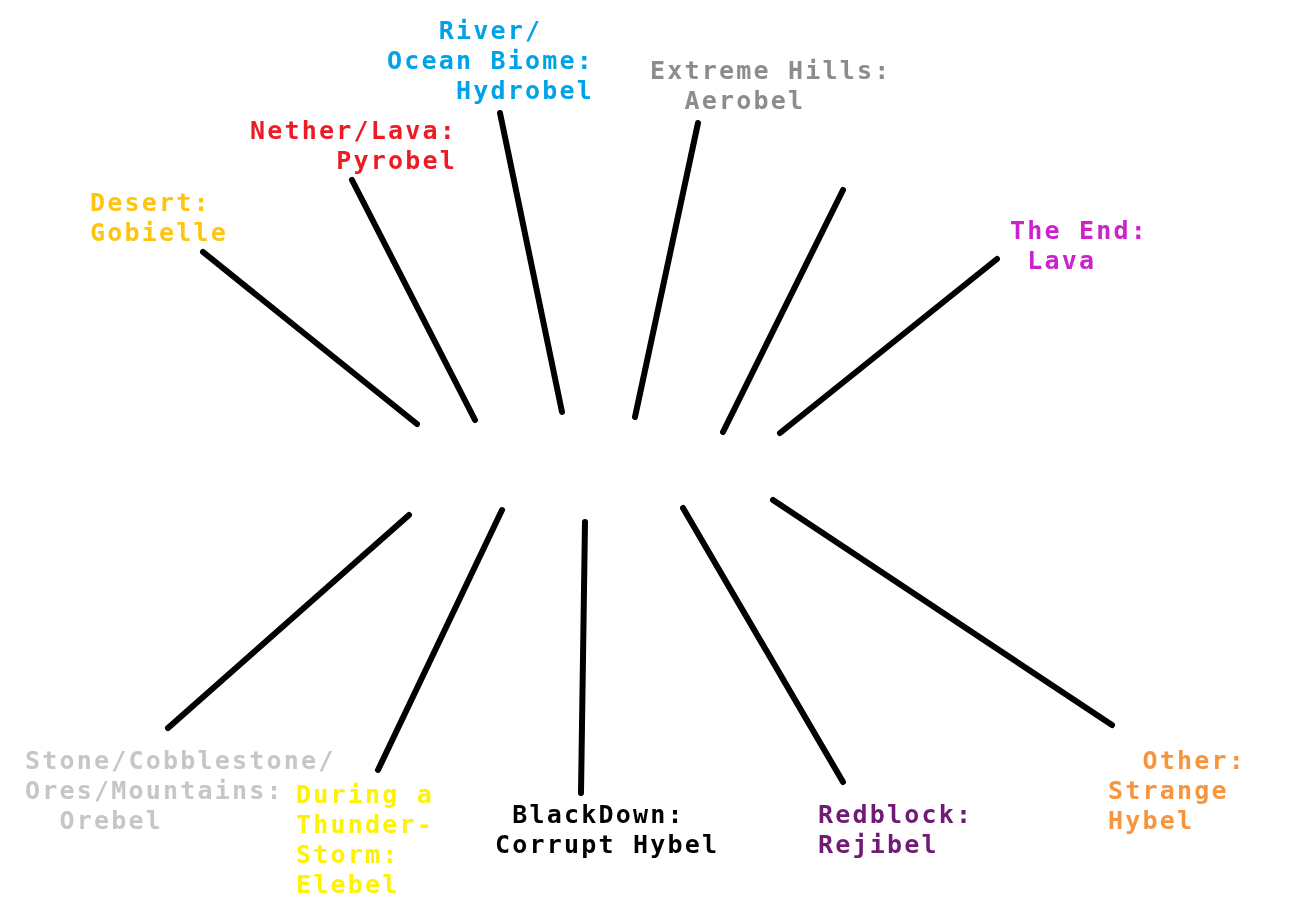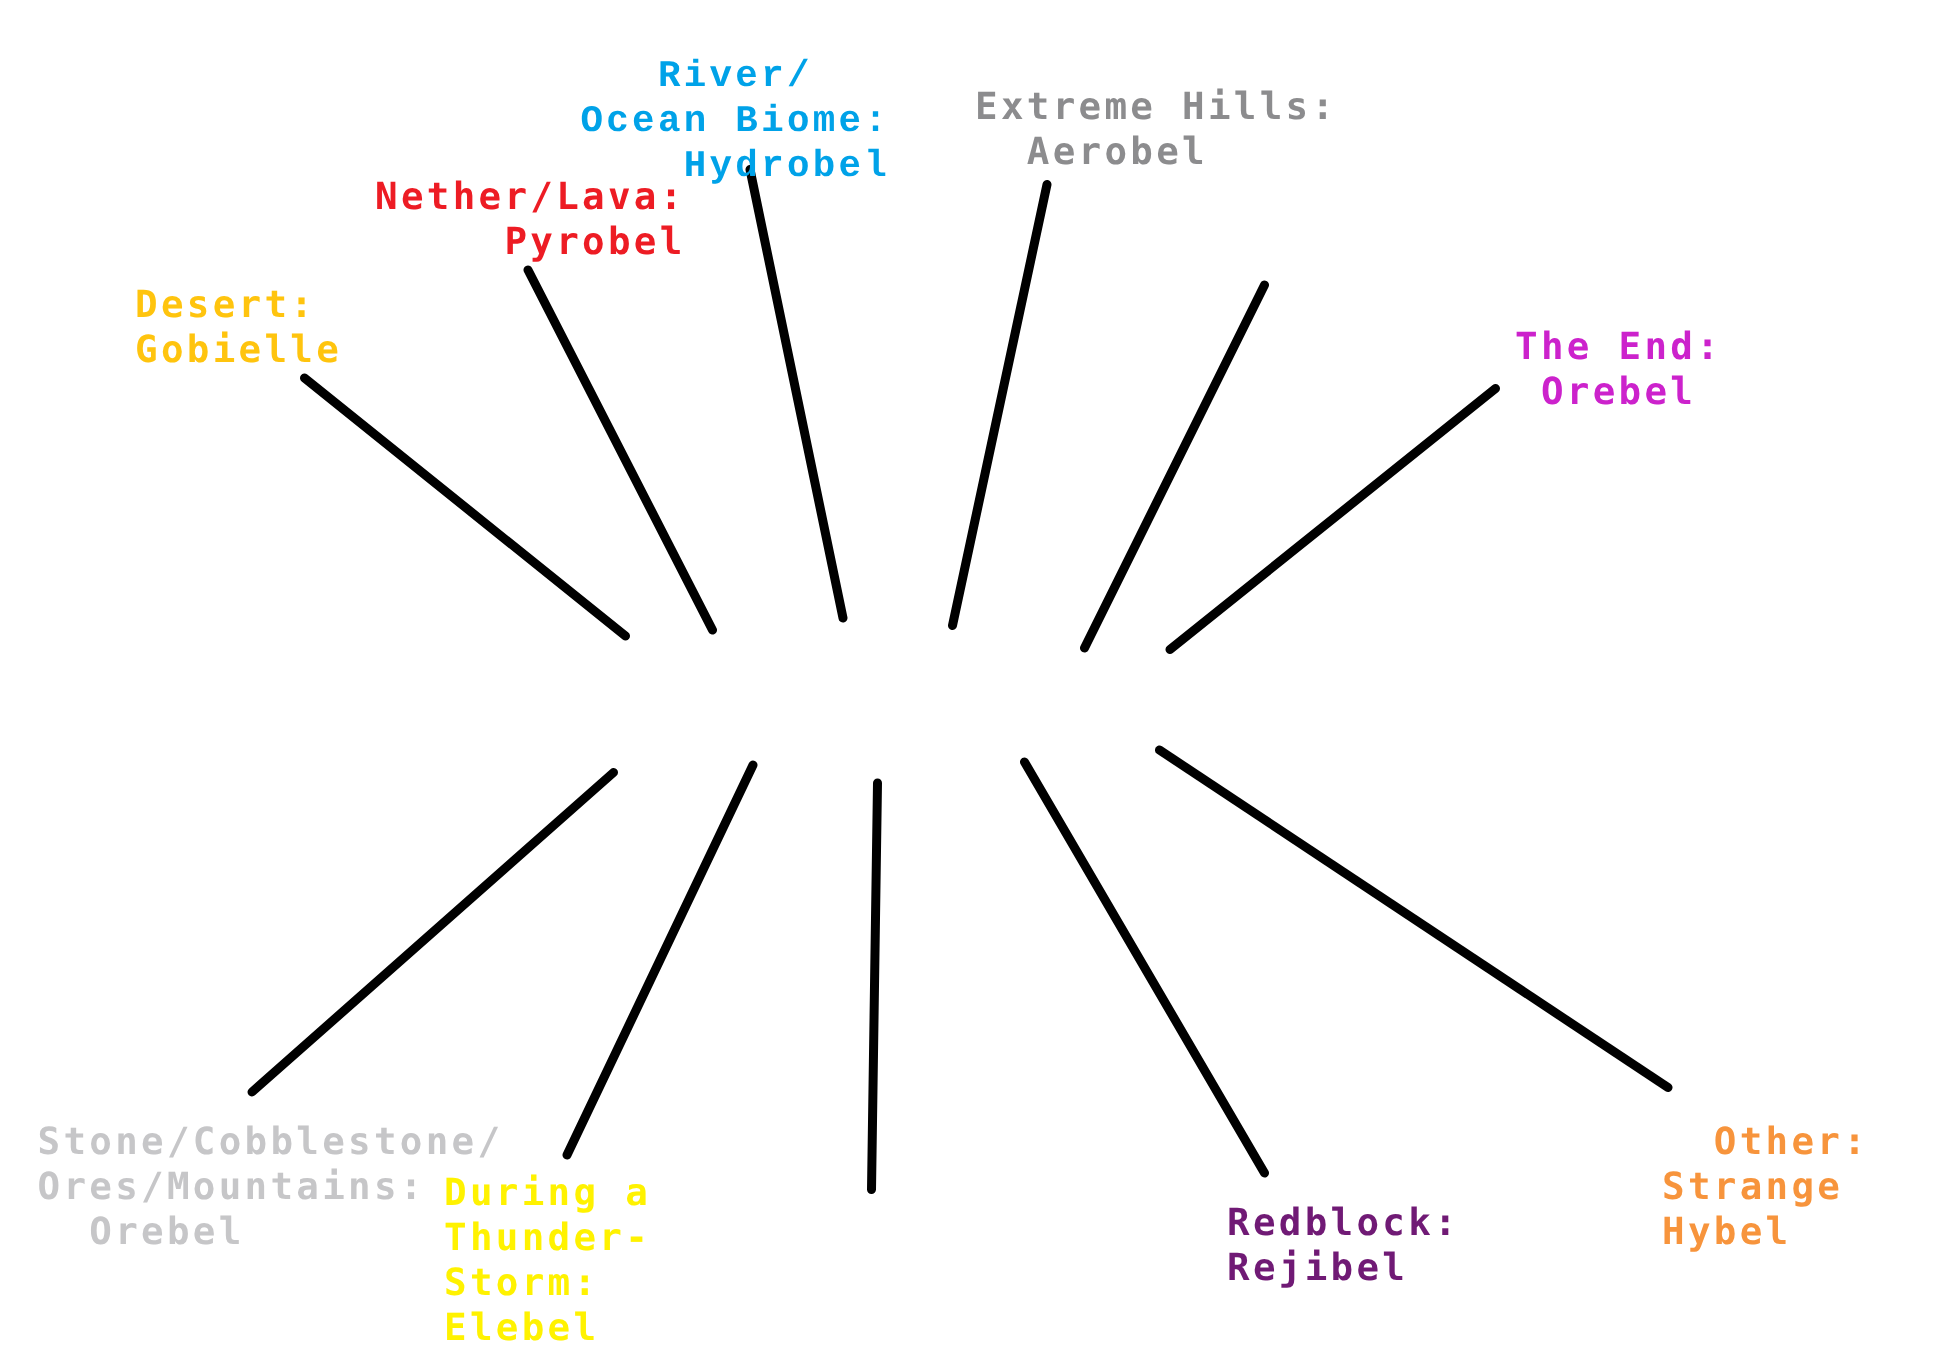--- a/index.html
+++ b/index.html
@@ -49,37 +49,39 @@
       <line x1="843" y1="190" x2="723" y2="432" stroke="#000000" stroke-width="6" stroke-linecap="round"></line>
       <line x1="997" y1="259" x2="780" y2="433" stroke="#000000" stroke-width="6" stroke-linecap="round"></line>
       <line x1="168" y1="728" x2="409" y2="515" stroke="#000000" stroke-width="6" stroke-linecap="round"></line>
       <line x1="378" y1="770" x2="502" y2="510" stroke="#000000" stroke-width="6" stroke-linecap="round"></line>
       <line x1="581" y1="793" x2="585" y2="522" stroke="#000000" stroke-width="6" stroke-linecap="round"></line>
       <line x1="843" y1="782" x2="683" y2="508" stroke="#000000" stroke-width="6" stroke-linecap="round"></line>
       <line x1="1112" y1="725" x2="773" y2="500" stroke="#000000" stroke-width="6" stroke-linecap="round"></line>
     </svg>
 
 
-  <div class="node" style="left: 387px; top: 36px; color: rgb(0, 162, 232); font-family: Liberation Mono, monospace;">   River/
+  <div class="node" style="left: 387px; top: 16px; color: rgb(0, 162, 232);">   River/
 Ocean Biome:
     Hydrobel</div>
   <div class="node" style="left: 650px; top: 56px; color: rgb(140, 140, 142);">Extreme Hills:
   Aerobel</div>
   <div class="node" style="left: 250px; top: 116px; color: rgb(237, 28, 36); text-align: right;">Nether/Lava:
   Pyrobel</div>
   <div class="node" style="left: 90px; top: 188px; color: rgb(255, 196, 14);">Desert:
 Gobielle</div>
   <div class="node" style="left: 1010px; top: 216px; color: rgb(204, 34, 204);">The End:
- Orebel</div>
+ Lava</div>
   <div class="node" style="left: 296px; top: 780px; color: rgb(255, 242, 0);">During a
 Thunder-
 Storm:
 Elebel</div>
   <div class="node" style="left: 25px; top: 746px; color: rgb(198, 198, 200);">Stone/Cobblestone/
 Ores/Mountains:
   Orebel</div>
+  <div class="node" style="left: 495px; top: 800px; color: rgb(0, 0, 0);"> BlackDown:
+Corrupt Hybel</div>
   <div class="node" style="left: 818px; top: 800px; color: #701a75;">Redblock:
 Rejibel</div>
   <div class="node" style="left: 1108px; top: 746px; color: rgb(247, 148, 60);">  Other:
 Strange
 Hybel</div>
 
 </div>
 
 </body></html>

